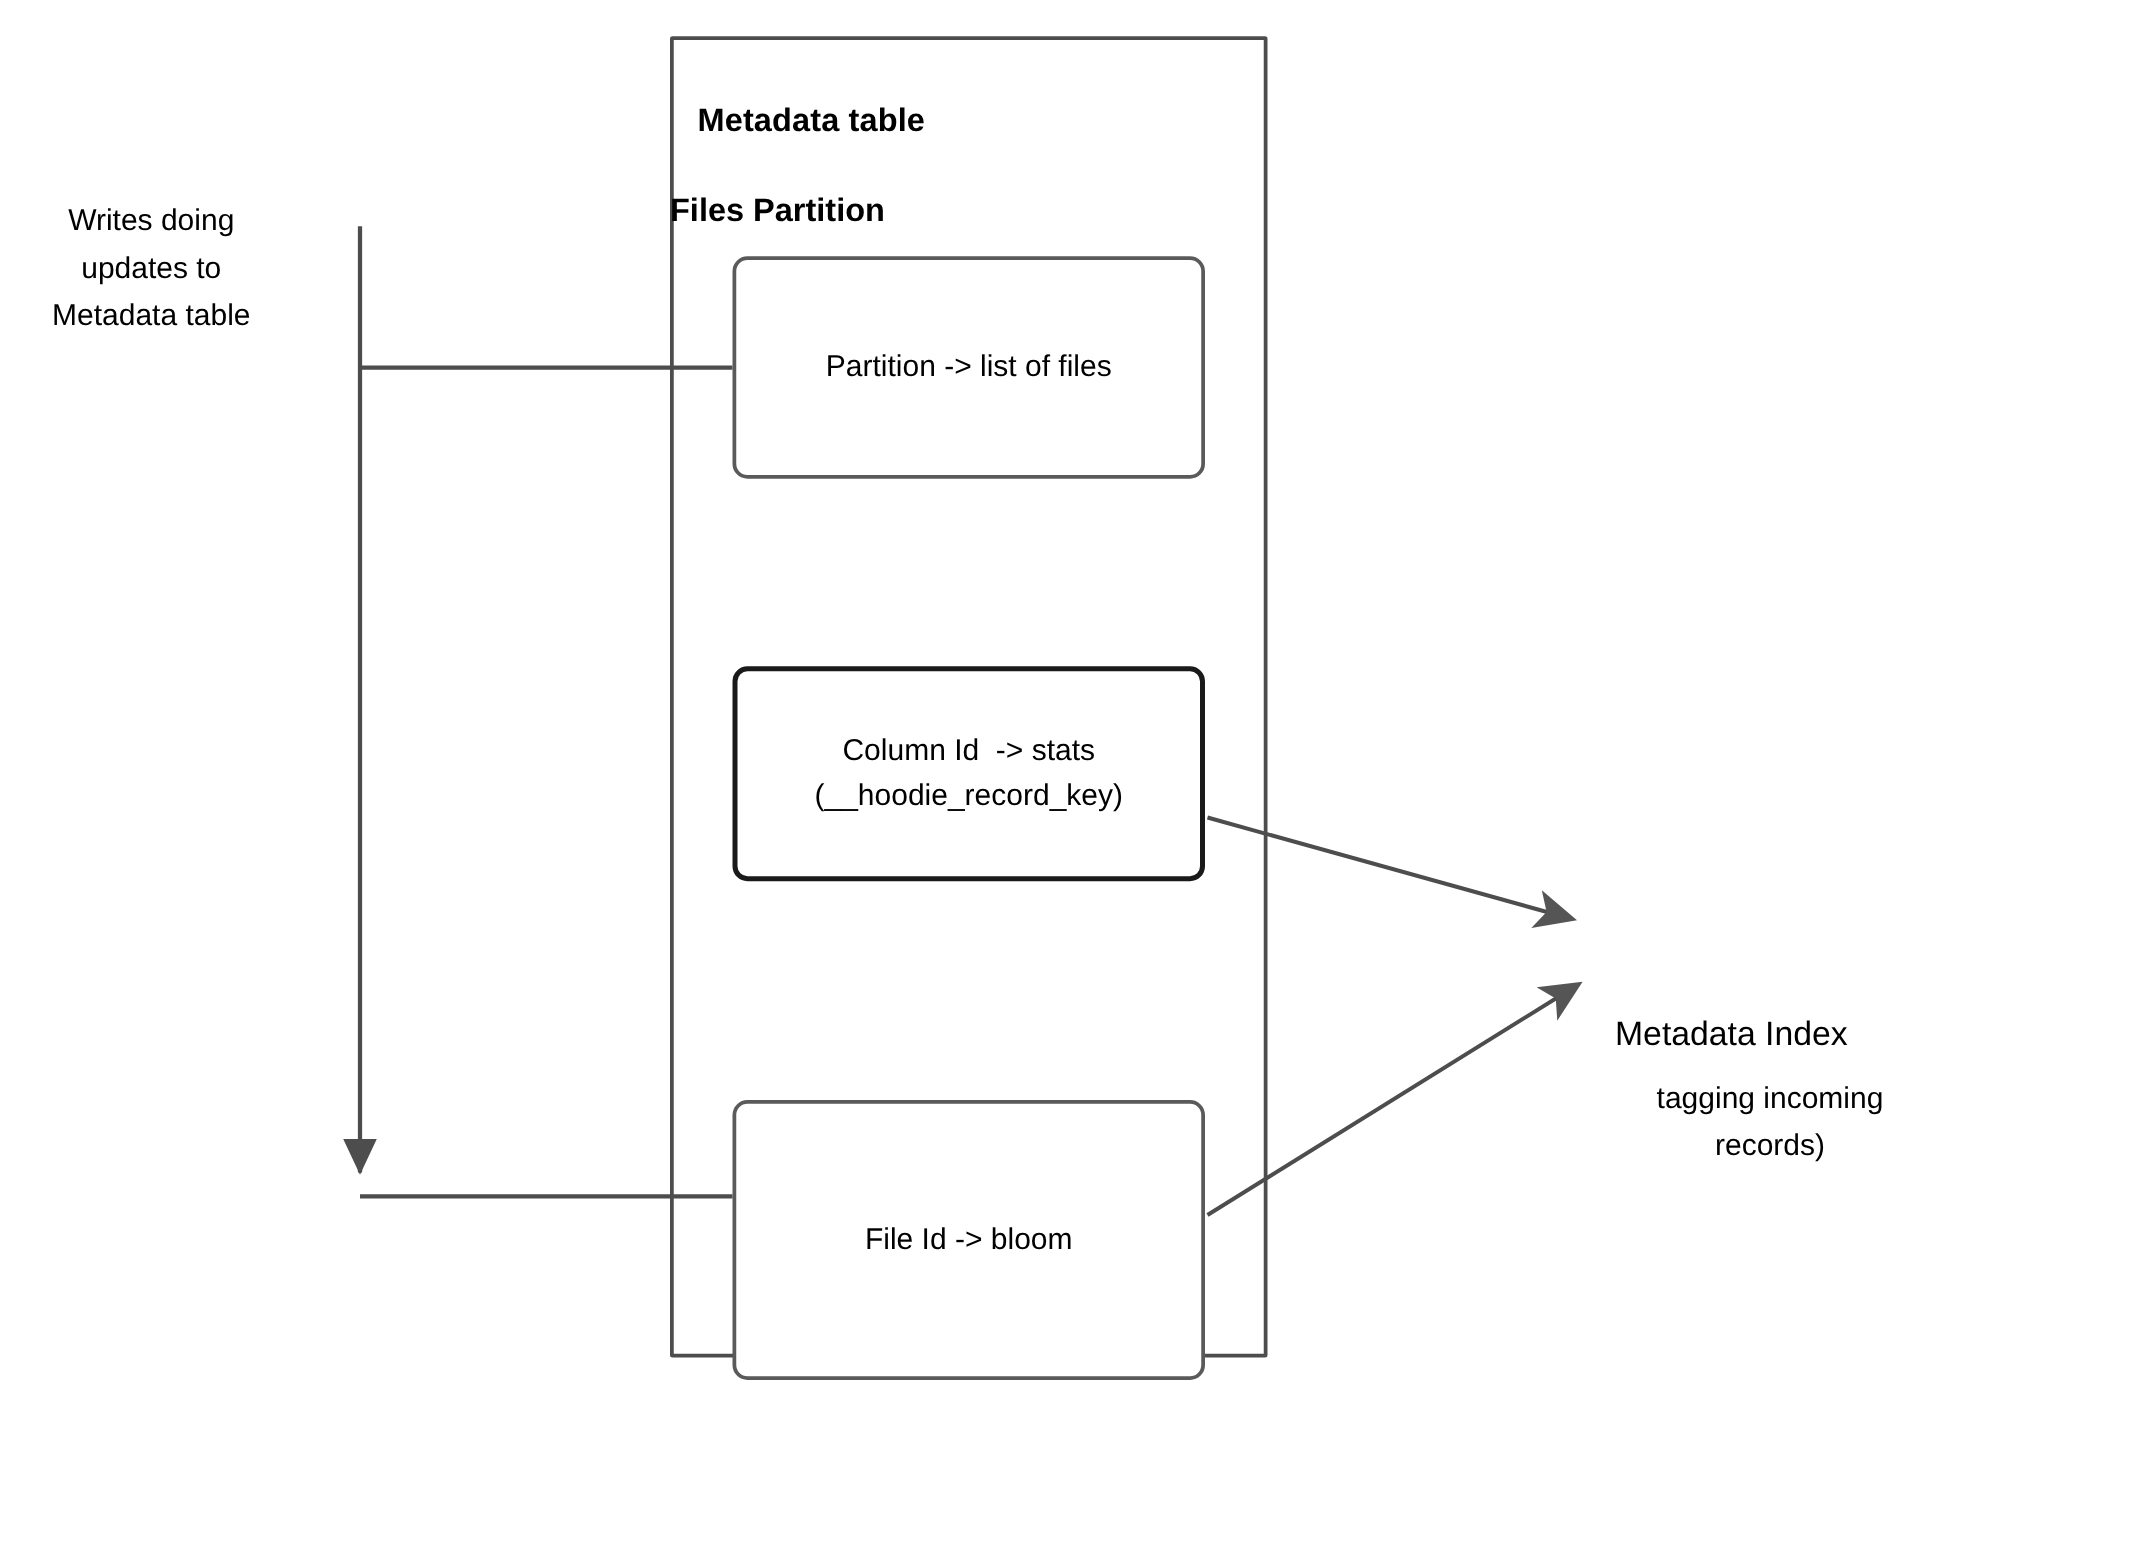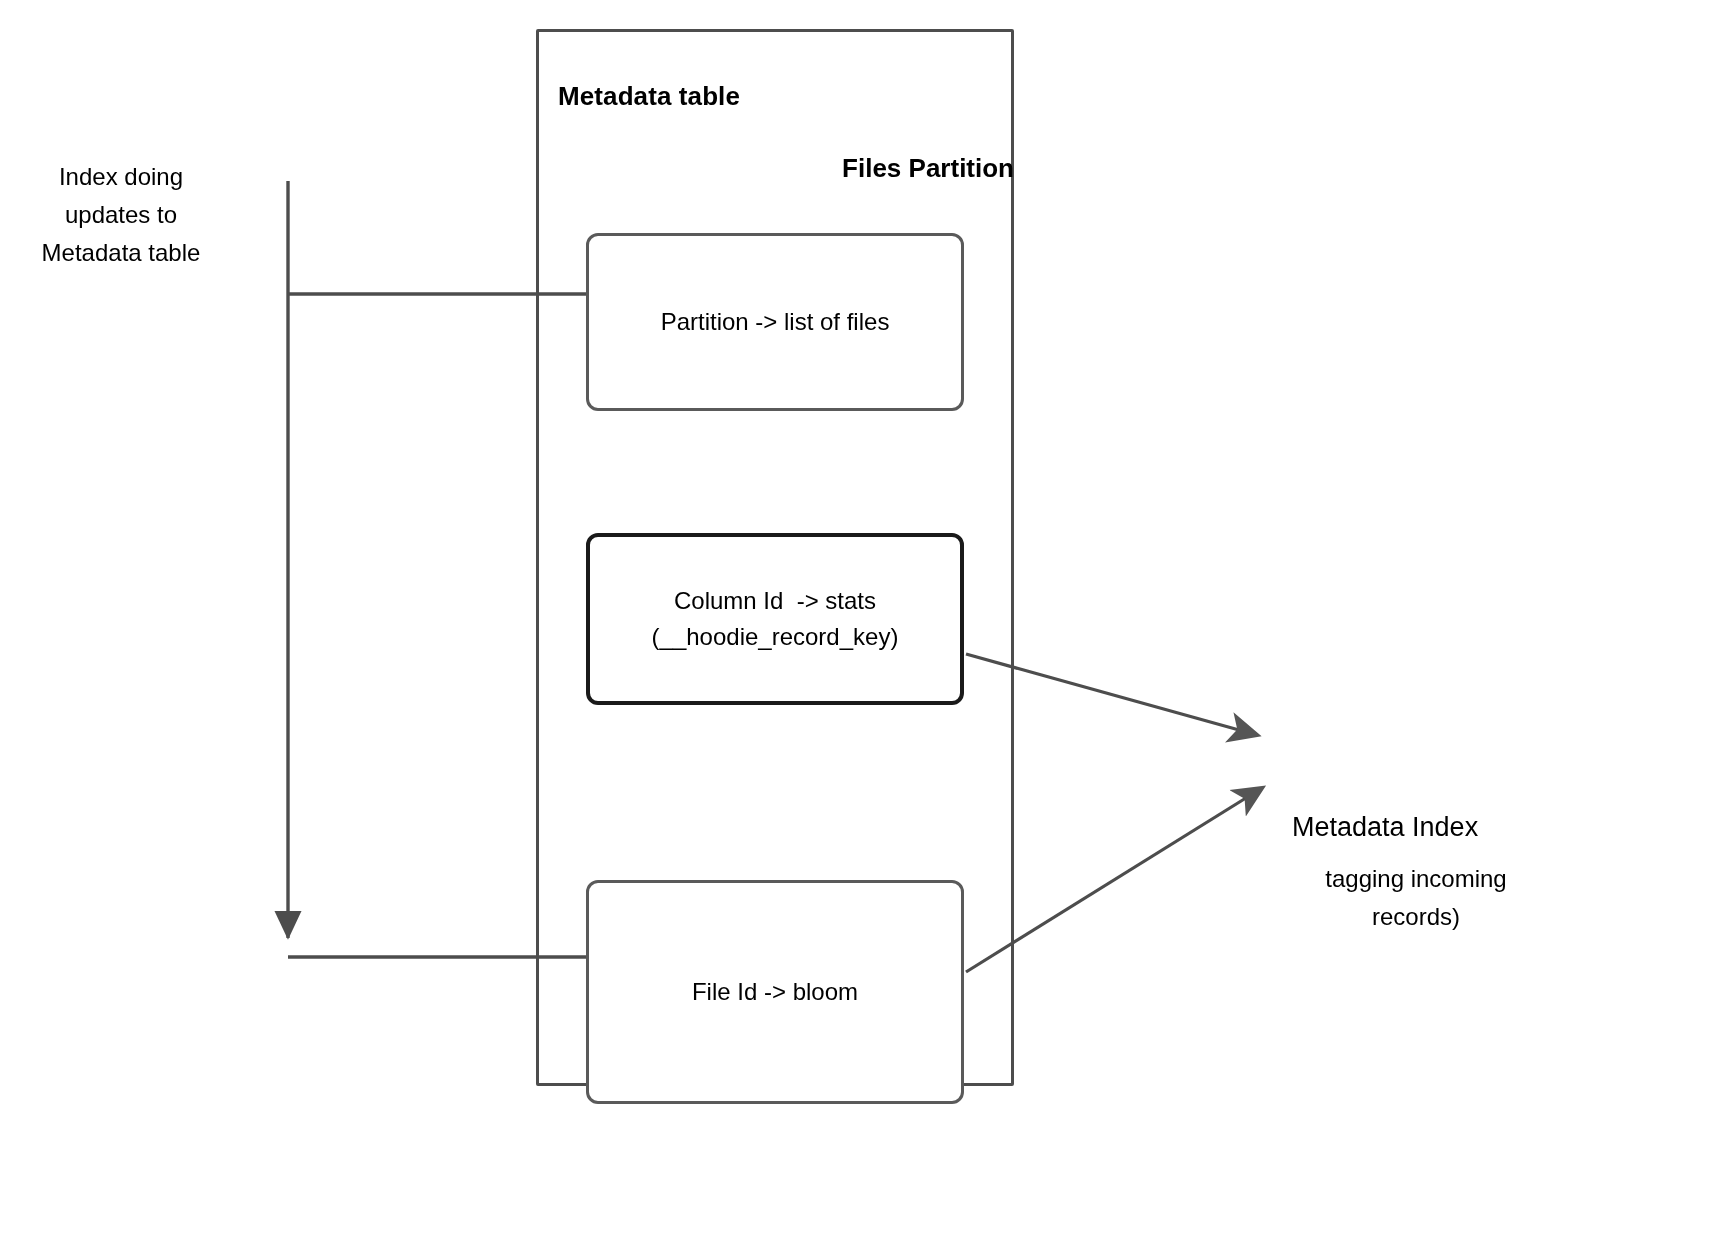--- a/index.html
+++ b/index.html
@@ -48,21 +48,21 @@
     font-weight: bold;
     color: #000000;
     letter-spacing: 0.1px;
   }
 
   
   .section-heading {
     position: absolute;
     width: 478px;
     left: 536px;
-    text-align: right;
+    text-align: left;
     font-size: 26px;
     font-weight: bold;
     line-height: 40px;
     color: #000000;
   }
   .heading-files { top: 148px; }
   .heading-colstats { top: 437px; }
   .heading-bloom { top: 787px; }
 
   
@@ -79,21 +79,20 @@
     font-size: 24px;
     line-height: 36px;
     color: #000000;
   }
   .box-files {
     left: 586px;
     top: 205px;
     width: 378px;
     height: 178px;
     border: 3px solid #5a5a5a;
-    margin-top: 28px;
   }
   .box-colstats {
     left: 586px;
     top: 533px;
     width: 378px;
     height: 172px;
     border: 4px solid #1a1a1a;
   }
   .box-bloom {
     left: 586px;
@@ -168,21 +167,21 @@
     <g>
       <path d="M966,654 L1257,735" fill="none" stroke="#4d4d4d" stroke-width="3.2" marker-end="url(#arrow-head)"></path>
     </g>
 
     <g>
       <path d="M966,972 L1262,788" fill="none" stroke="#4d4d4d" stroke-width="3.2" marker-end="url(#arrow-head)"></path>
     </g>
   </svg>
 
   <div class="left-caption">
-    <div>Index doing</div>
+    <div>Writes doing</div>
     <div>updates to</div>
     <div>Metadata table</div>
   </div>
 
   <div class="outer-box"></div>
   <div class="outer-title">Metadata table</div>
 
   <div class="section-heading heading-files">
     <div>Files Partition</div>
   </div>

